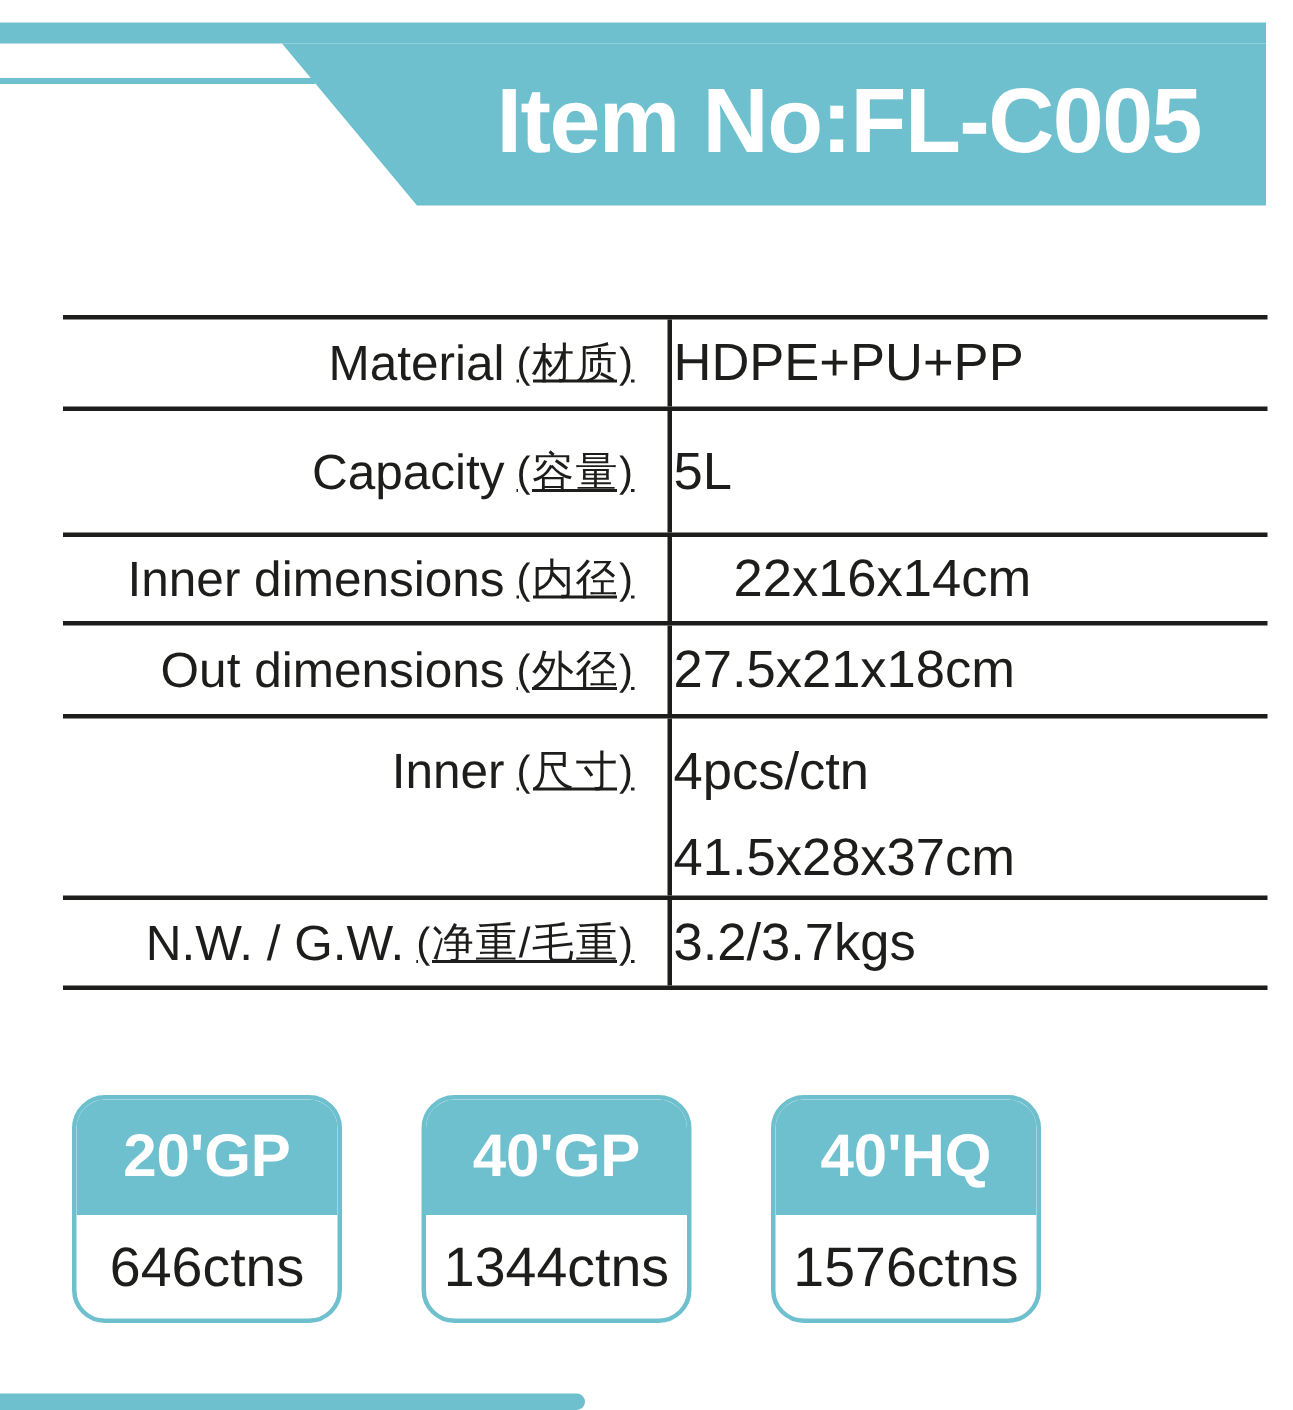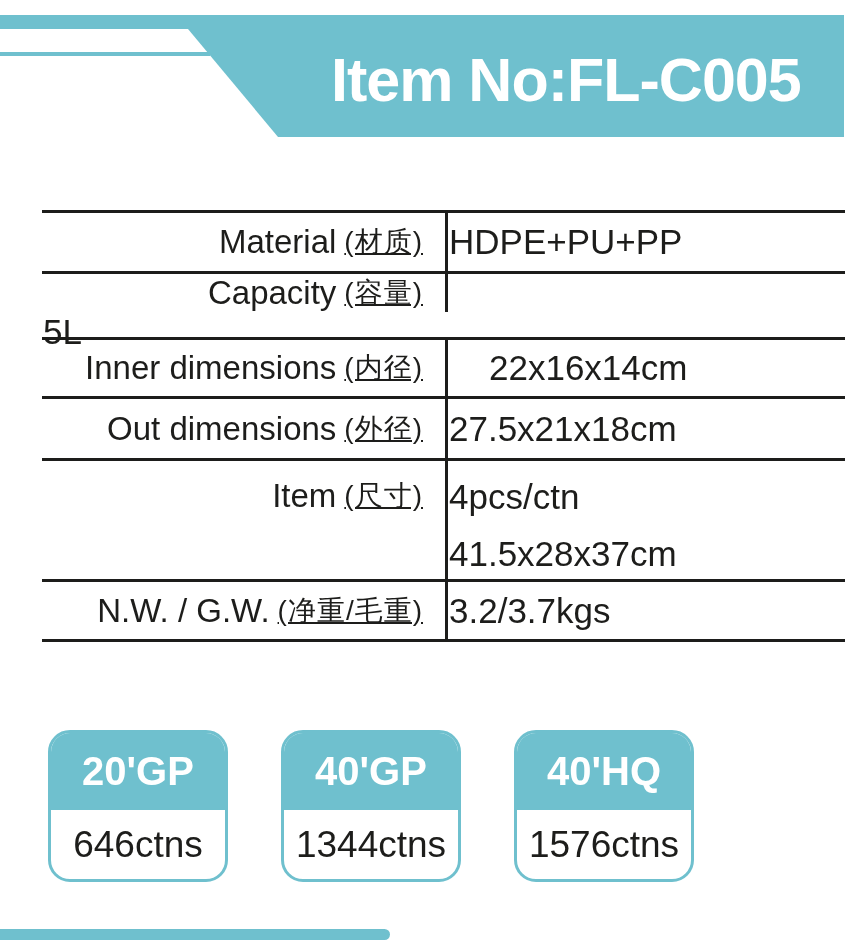--- a/index.html
+++ b/index.html
@@ -29,21 +29,21 @@
 
   
   .spec-table {
     position: absolute;
     left: 42px; top: 210px;
     width: 803px;
     border-top: 3px solid var(--ink);
   }
   .spec-row { display: flex; border-bottom: 3px solid var(--ink); }
   .spec-row.h1 { height: 61px; text-align: center; }
-  .spec-row.h2 { height: 66px; flex-direction: column; }
+  .spec-row.h2 { height: 84px; }
   .spec-row.h3 { height: 59px; gap: 40px; }
   .spec-row.h4 { height: 62px; }
   .spec-row.h5 { height: 121px; }
   .spec-row.h6 { height: 60px; }
   .cell-label {
     width: 406px;
     border-right: 3px solid var(--ink);
     display: flex;
     align-items: center;
     justify-content: flex-end;
@@ -149,21 +149,21 @@
   <div class="spec-row h4">
     <div class="cell-label">
       <span>Out dimensions</span>
       <span class="cn">(外径)</span>
     </div>
     <div class="cell-value">27.5x21x18cm</div>
   </div>
 
   <div class="spec-row h5 multi">
     <div class="cell-label">
-      <span>Item</span>
+      <span>Inner</span>
       <span class="cn">(尺寸)</span>
     </div>
     <div class="cell-value">
       <div class="vline">4pcs/ctn</div>
       <div class="vline">41.5x28x37cm</div>
     </div>
   </div>
 
   <div class="spec-row h6">
     <div class="cell-label">

